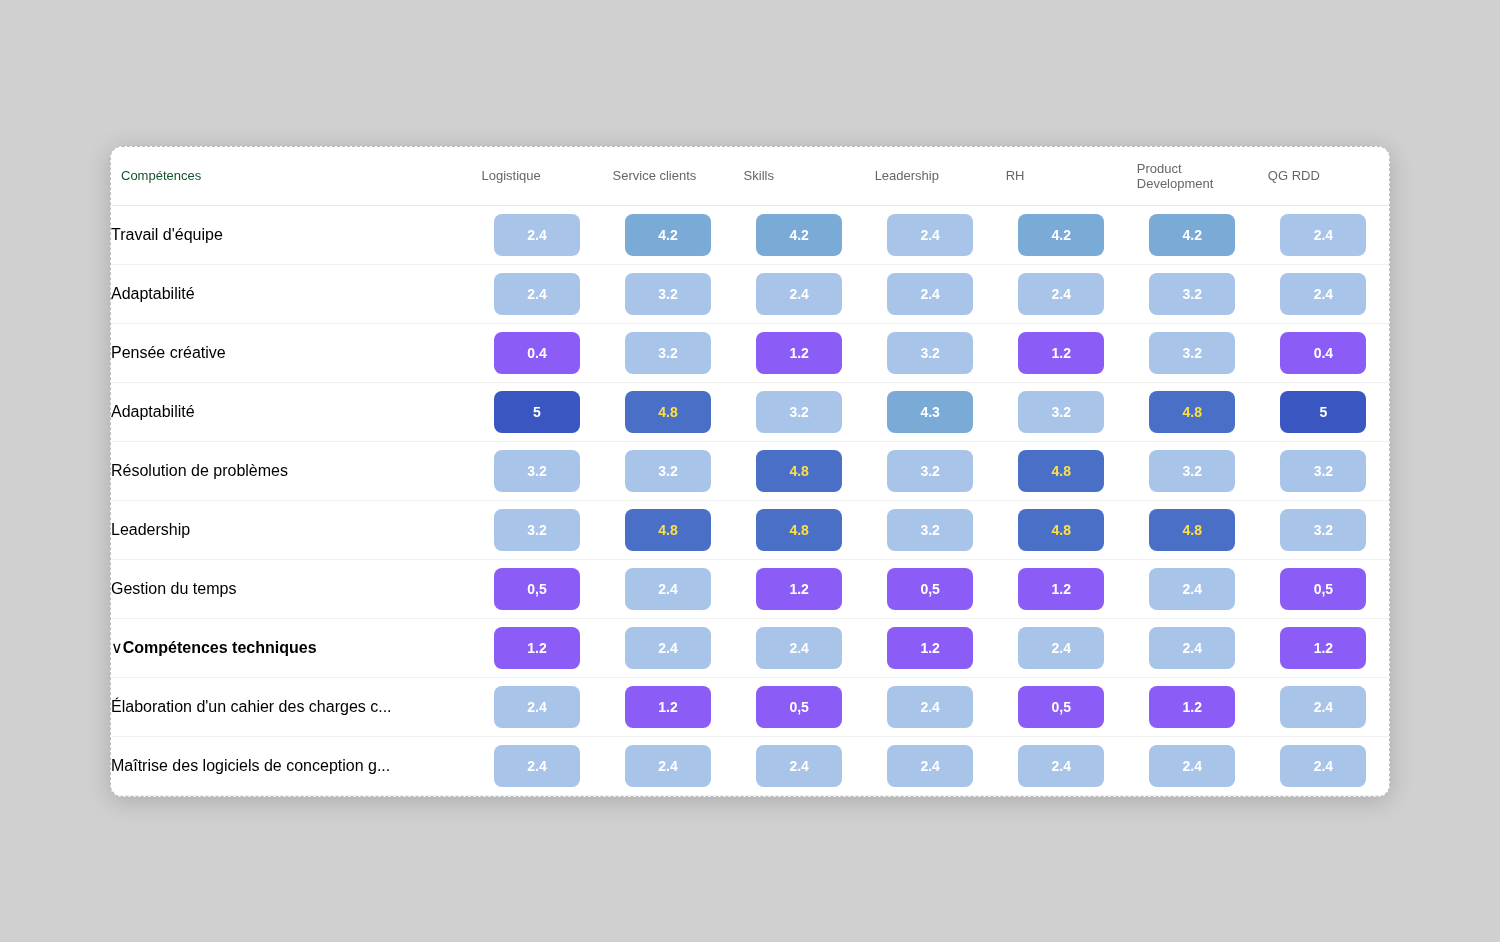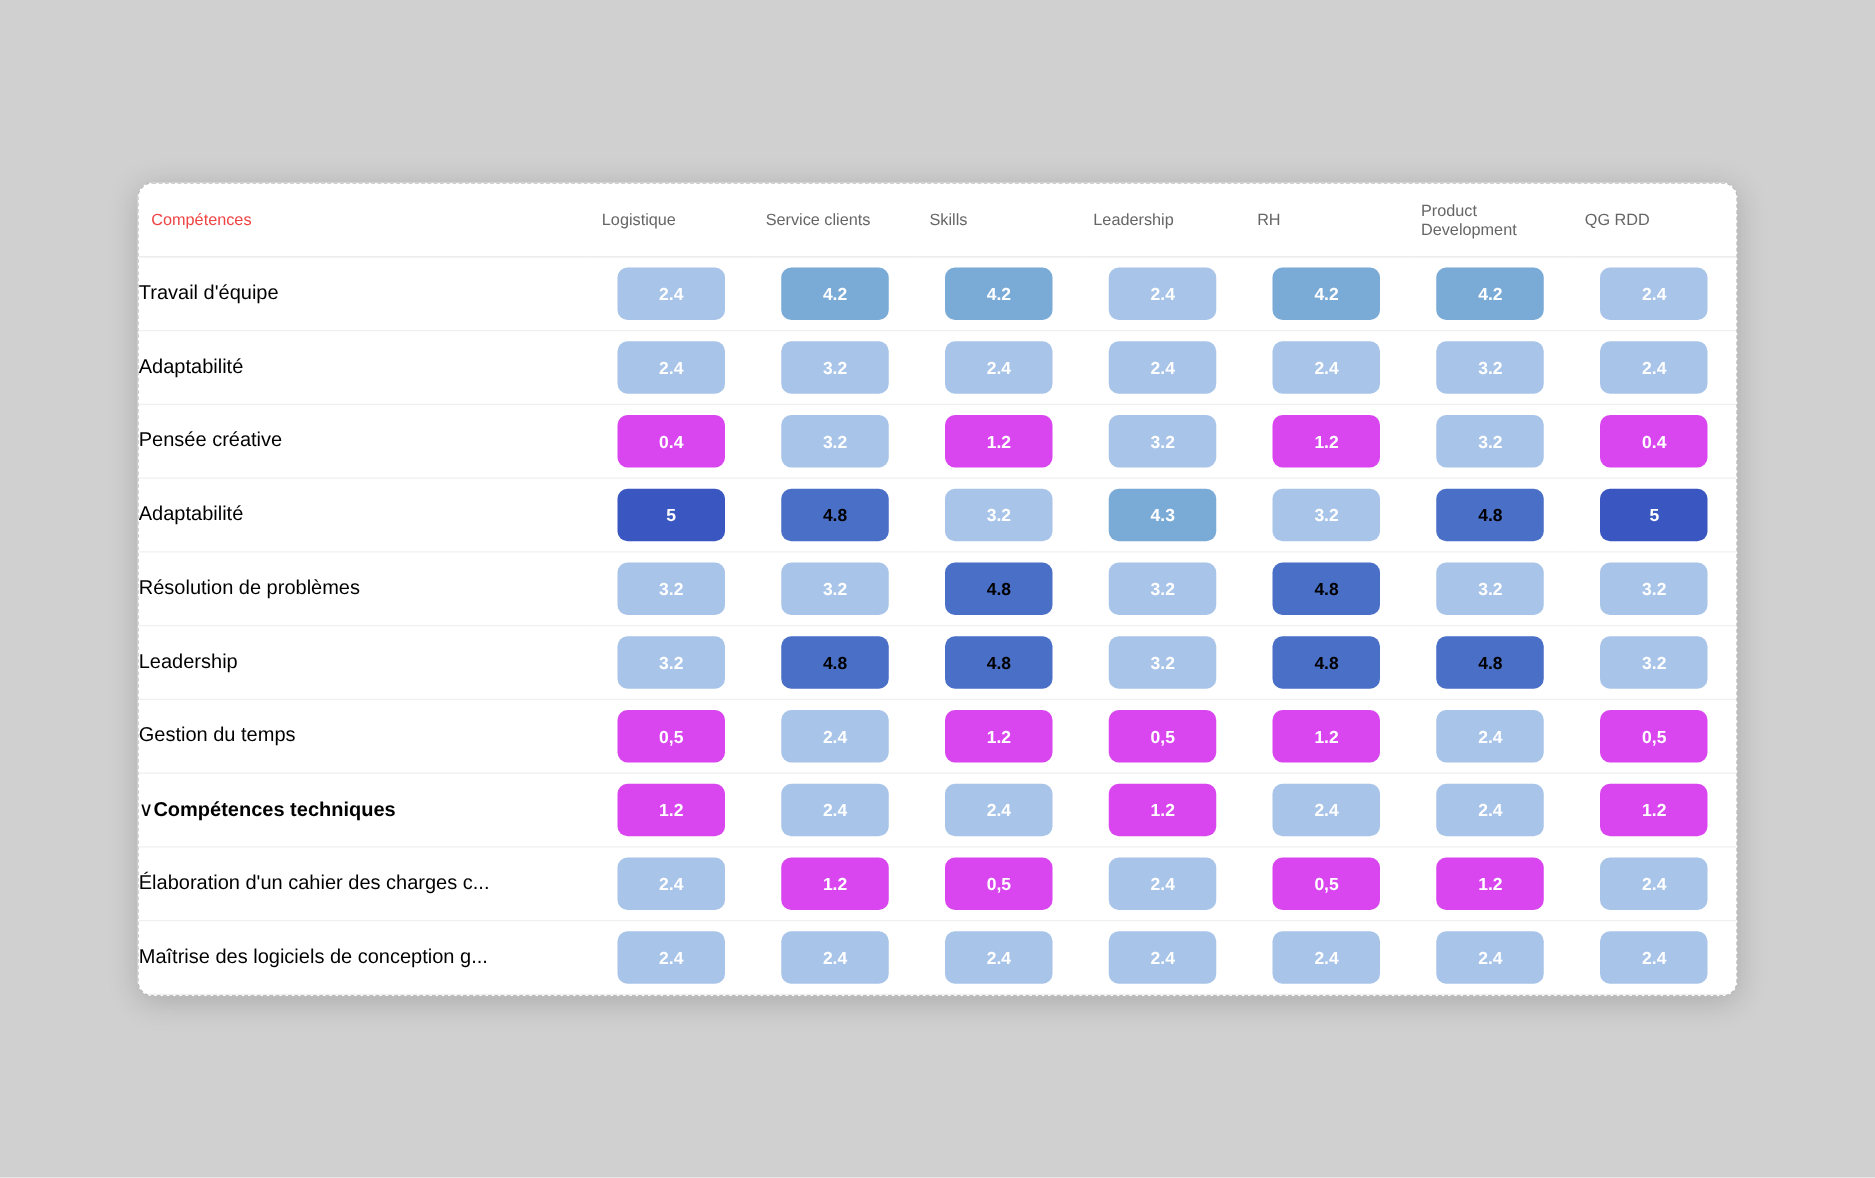--- a/index.html
+++ b/index.html
@@ -32,21 +32,21 @@
       font-weight: 500;
       font-size: 13px;
       color: #555;
       padding: 14px 10px;
       text-align: left;
       border-bottom: 1px solid #e8e8e8;
       vertical-align: middle;
     }
     th.competences-col {
       width: 330px;
-      color: #ef4444;
+      color: #14532d;
       font-size: 13px;
     }
     th.data-col {
       width: 120px;
       text-align: left;
       font-size: 13px;
       color: #666;
     }
     tbody tr {
       border-bottom: 1px solid #f0f0f0;
@@ -61,23 +61,23 @@
       justify-content: center;
       width: 86px;
       height: 42px;
       border-radius: 8px;
       font-size: 14px;
       font-weight: 600;
       color: #fff;
     }
     .chip.blue-light { background: #a8c4e8; color: #fff; }
     .chip.blue-mid { background: #7aaad6; color: #fff; }
-    .chip.blue-deep { background: #4a6fc7; color: #000000; }
+    .chip.blue-deep { background: #4a6fc7; color: #fde047; }
     .chip.blue-dark { background: #3a56c0; color: #fff; }
-    .chip.pink-light { background: #d946ef; color: #fff; text-align: center; }
+    .chip.pink-light { background: #8b5cf6; color: #fff; text-align: center; }
   </style>
 </head>
 <body>
 
 <div class="container">
   <div class="table-wrapper">
     <table>
       <thead>
         <tr>
           <th class="competences-col">

